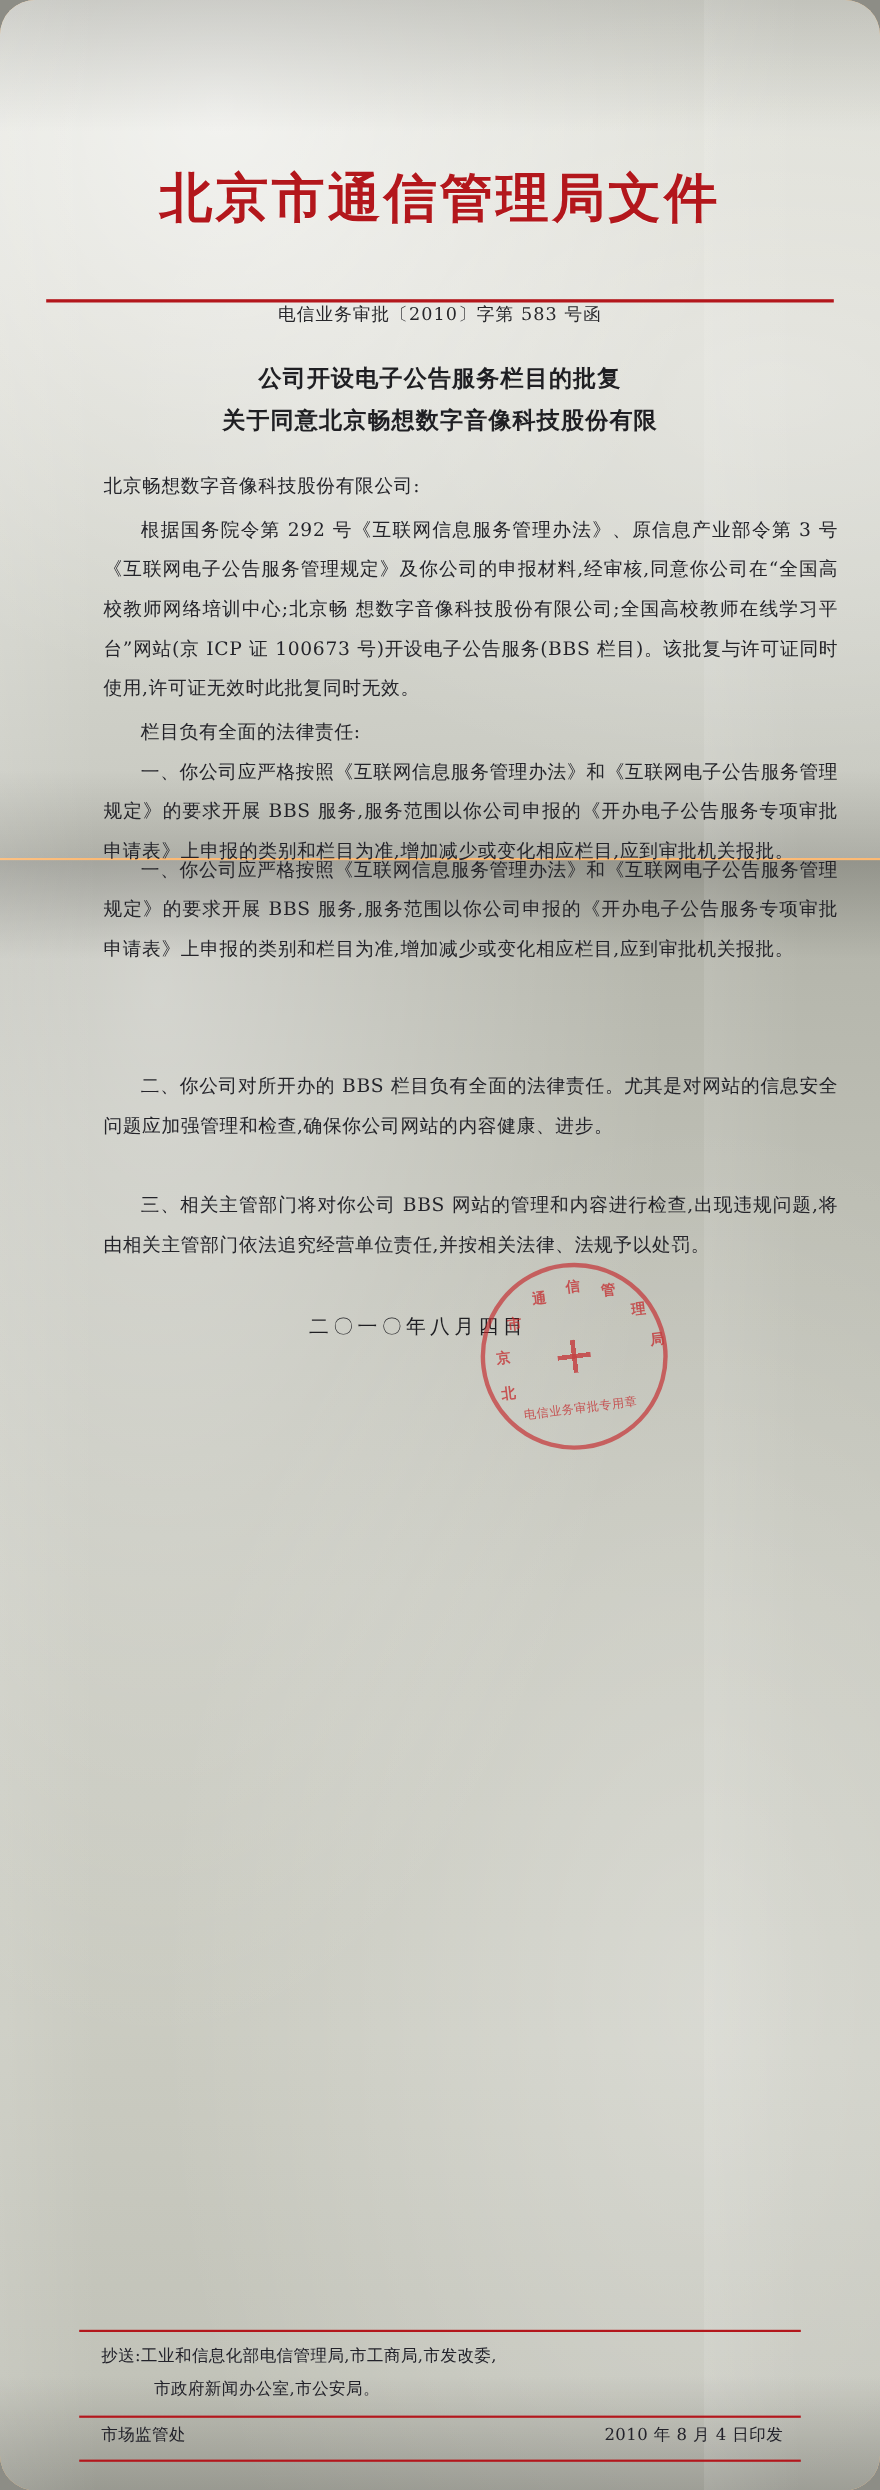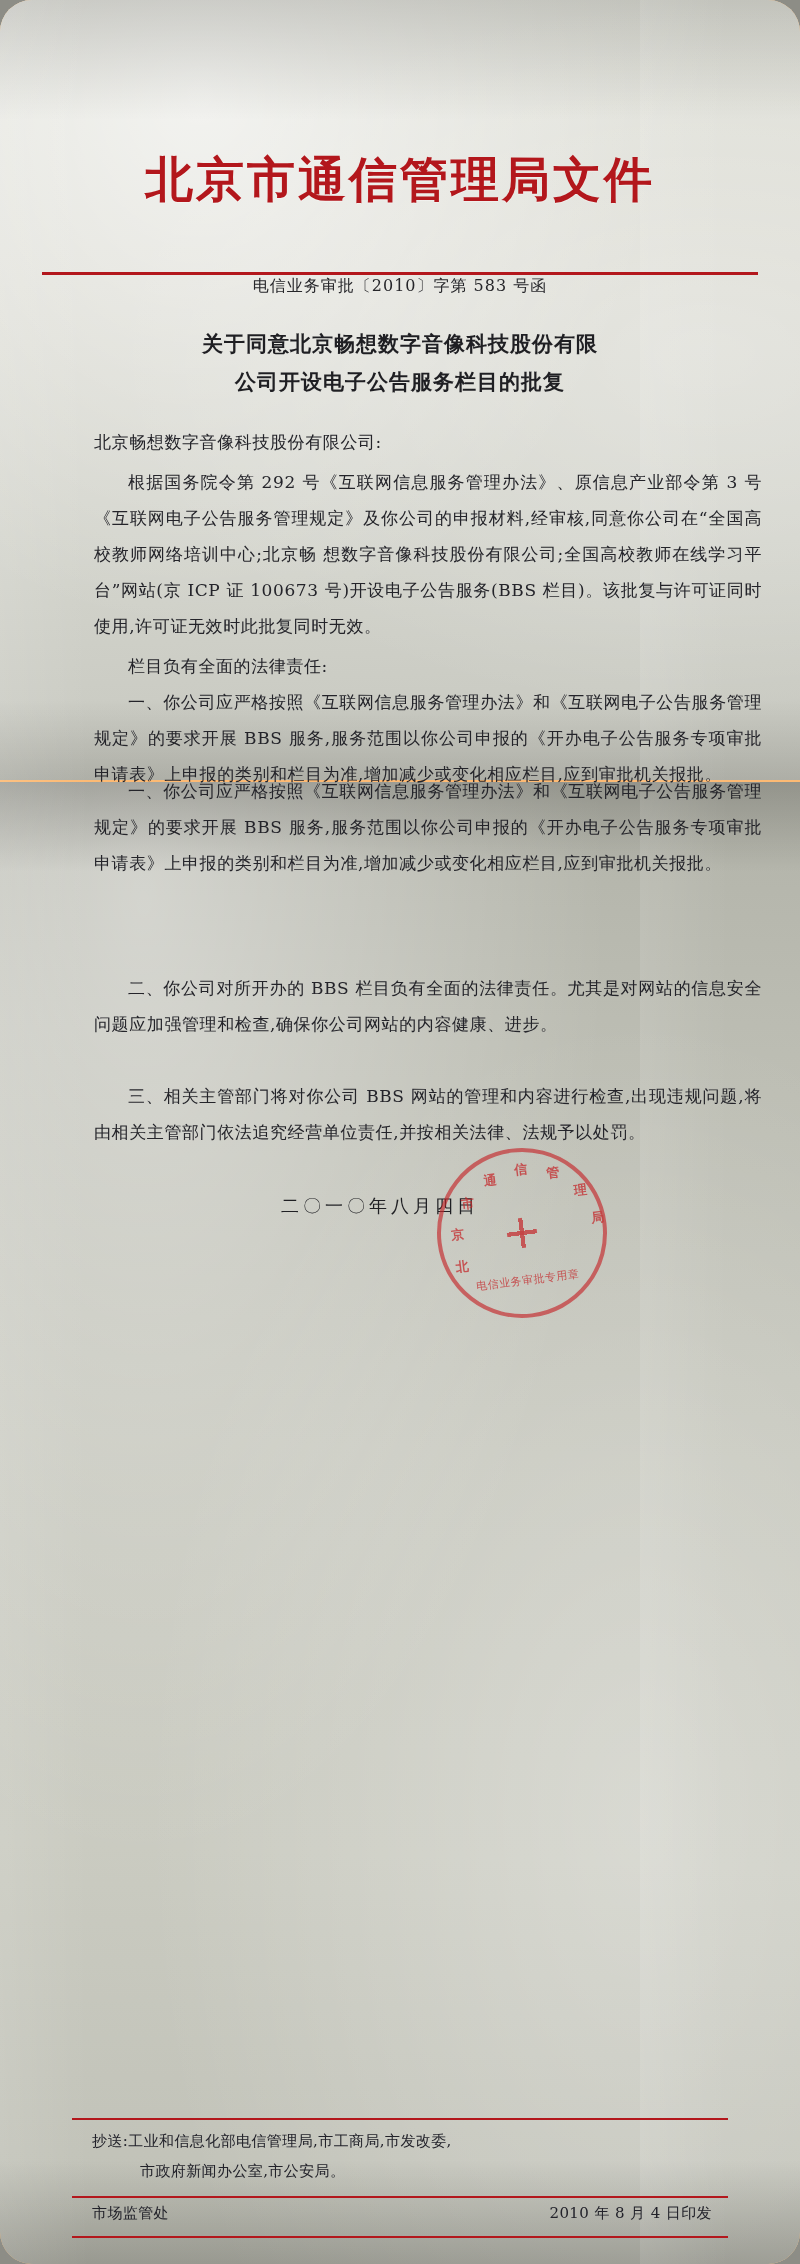--- a/index.html
+++ b/index.html
@@ -248,22 +248,22 @@
 
   <div class="content">
 
     <div class="doc-title">北京市通信管理局文件</div>
 
     <div class="doc-number">电信业务审批〔2010〕字第 583 号函</div>
 
     <div class="red-rule"></div>
 
     <div class="subject">
+      <div>公司开设电子公告服务栏目的批复</div>
       <div>关于同意北京畅想数字音像科技股份有限</div>
-      <div>公司开设电子公告服务栏目的批复</div>
     </div>
 
     <div class="body-block p1">
       <p>北京畅想数字音像科技股份有限公司:</p>
     </div>
 
     <div class="body-block p2">
       <p class="indent">根据国务院令第 292 号《互联网信息服务管理办法》、原信息产业部令第 3 号《互联网电子公告服务管理规定》及你公司的申报材料,经审核,同意你公司在“全国高校教师网络培训中心;北京畅 想数字音像科技股份有限公司;全国高校教师在线学习平台”网站(京 ICP 证 100673 号)开设电子公告服务(BBS 栏目)。该批复与许可证同时使用,许可证无效时此批复同时无效。</p>
     </div>
 

